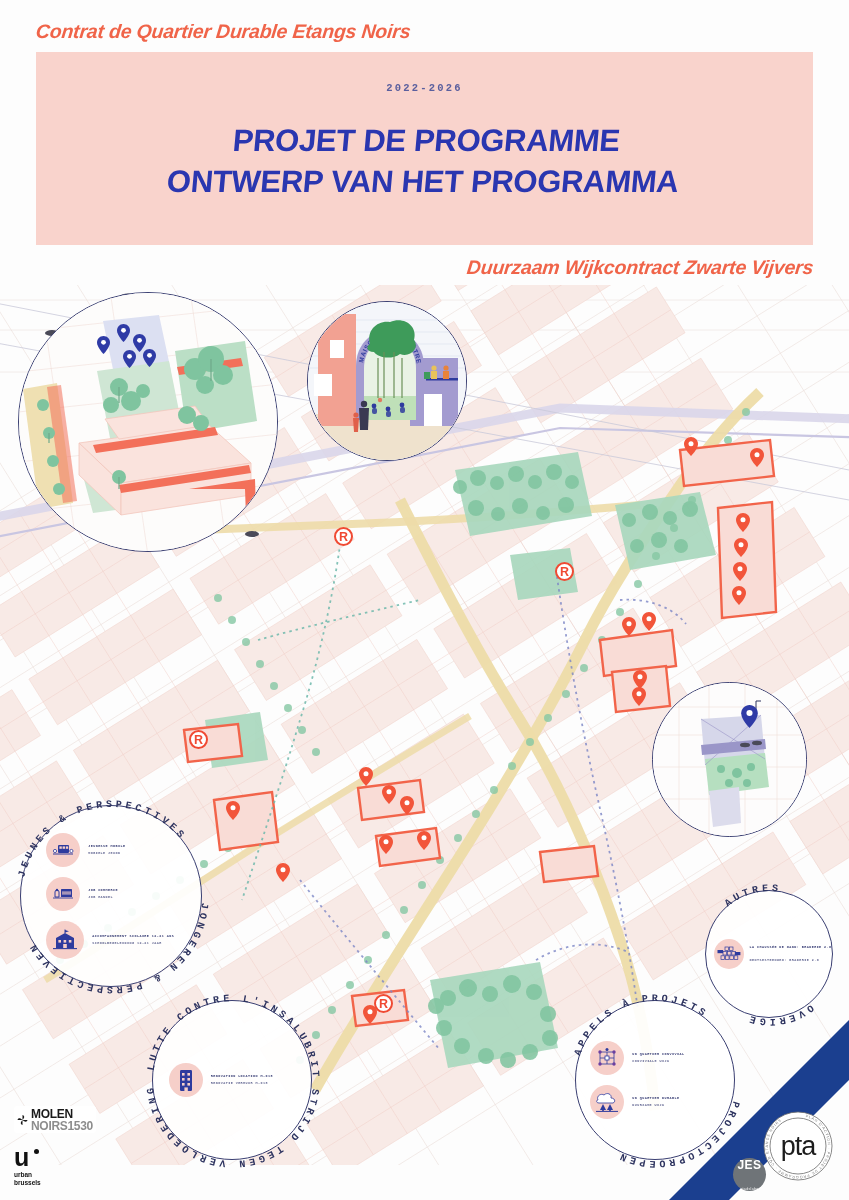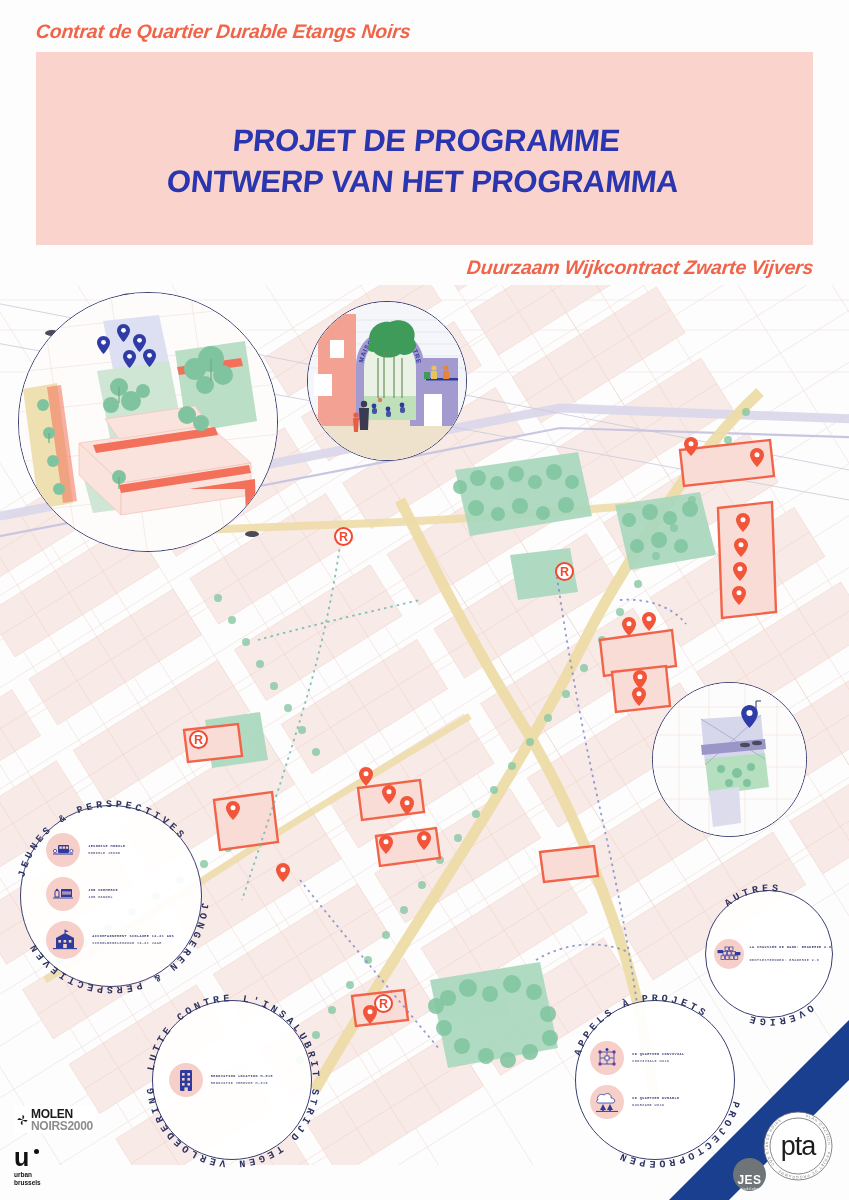--- a/index.html
+++ b/index.html
@@ -141,21 +141,21 @@
   }
   .ub-sub {
     font-family: "Liberation Sans", sans-serif;
     font-weight: 700; font-size: 6.5px; color: #111; line-height: 1.25;
     margin-top: 2px;
   }
   .logo-jes {
     position: absolute; left: 733px; top: 1158px;
     width: 33px; height: 33px; border-radius: 50%;
     background: #6f7478; color: #fff;
-    display: flex; flex-direction: column; align-items: center; justify-content: flex-end;
+    display: flex; flex-direction: column; align-items: center; justify-content: space-between;
   }
   .jes-main { font-weight: 800; font-size: 12px; letter-spacing: 0.4px; }
   .jes-sub { font-size: 3.6px; letter-spacing: 0.3px; opacity: .9; }
   .logo-pta {
     position: absolute; left: 762px; top: 1110px;
     width: 72px; height: 72px;
   }
   .pta-word {
     position: absolute; left: 0; top: 0; width: 72px; height: 72px;
     display: flex; align-items: center; justify-content: center;
@@ -396,20 +396,21 @@
           <ellipse cx="52" cy="333" rx="7" ry="3"></ellipse>
           <ellipse cx="252" cy="534" rx="7" ry="3"></ellipse>
         </g>
       </g>
     </svg>
   </div>
 
   <div class="hdr-title-fr">Contrat de Quartier Durable Etangs Noirs</div>
 
   <div class="hdr-box">
+    <div class="hdr-years">2022-2026</div>
     <div class="hdr-main">
       <div>PROJET DE PROGRAMME</div>
       <div>ONTWERP VAN HET PROGRAMMA</div>
     </div>
   </div>
 
   <div class="hdr-title-nl">Duurzaam Wijkcontract Zwarte Vijvers</div>
 
   <div class="inset" style="left:18px; top:292px; width:260px; height:260px;">
     <svg width="260" height="260" viewBox="0 0 260 260">
@@ -857,21 +858,21 @@
       <g fill="#1a1a1a">
         <path d="M11 11 L11 1 C15 2 16 6 11 11 Z"></path>
         <path d="M11 11 L21 11 C20 15 16 16 11 11 Z"></path>
         <path d="M11 11 L11 21 C7 20 6 16 11 11 Z"></path>
         <path d="M11 11 L1 11 C2 7 6 6 11 11 Z"></path>
       </g>
     </svg>
     <div class="mb-text">
       <div>MOLEN</div>
       <div>
-        <span>NOIRS</span><span>2000</span>
+        <span>NOIRS</span><span>1530</span>
       </div>
     </div>
   </div>
 
   <div class="logo-urban">
     <div style="display:flex; align-items:flex-start; gap:5px;">
       <div class="ub-u">u</div>
       <div style="width:5px;height:5px;border-radius:50%;background:#111;margin-top:3px;"></div>
     </div>
     <div class="ub-sub">

